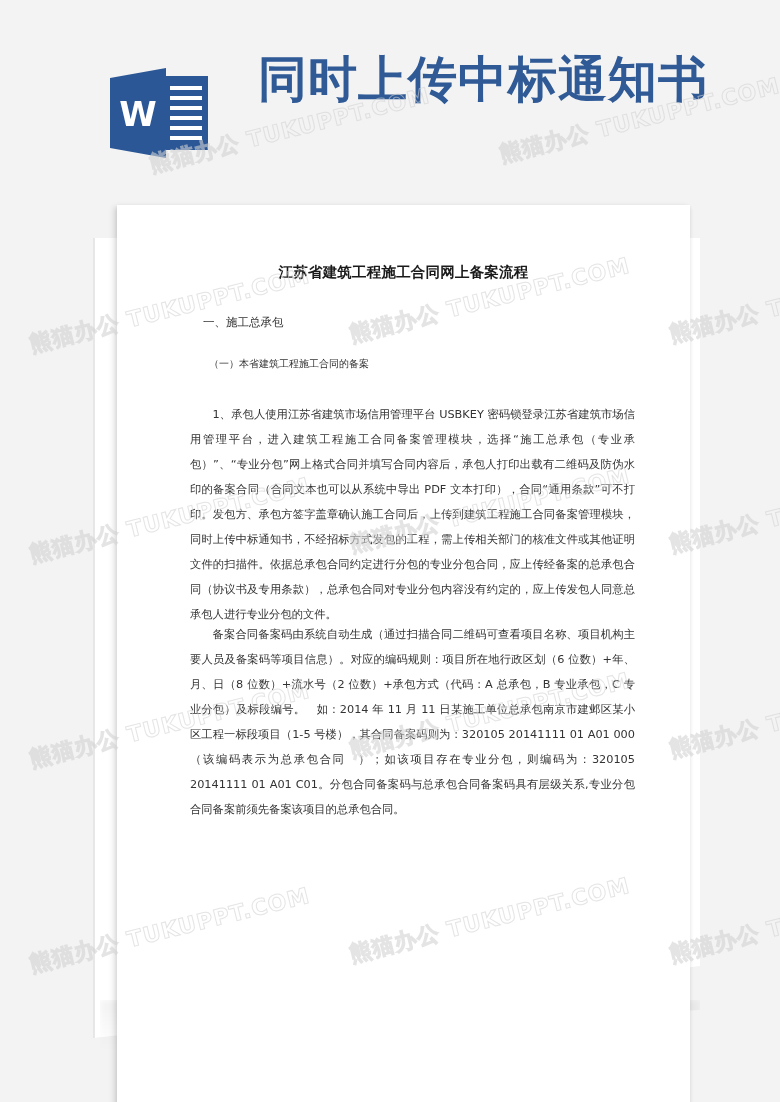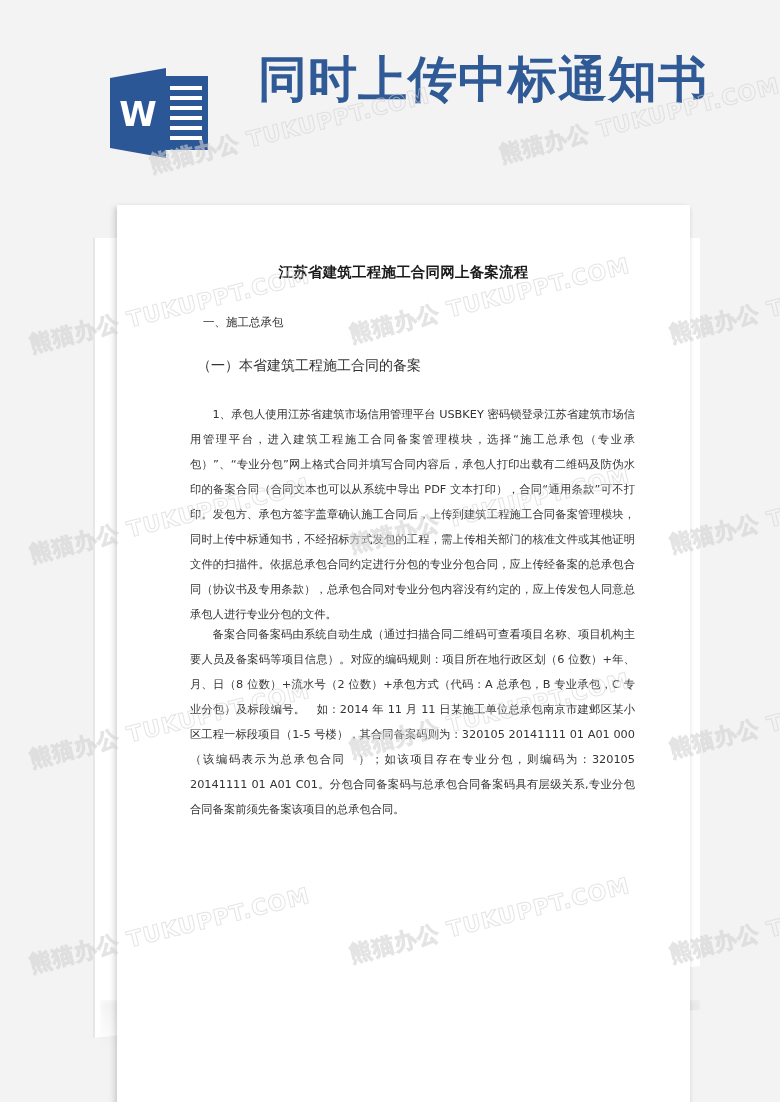--- a/index.html
+++ b/index.html
@@ -35,21 +35,21 @@
   .page {
     position: absolute; left: 117px; top: 205px; width: 573px; height: 1006px;
     background: #ffffff;
     box-shadow: -3px 2px 6px rgba(0,0,0,0.12), 0 2px 4px rgba(0,0,0,0.10);
   }
   .doc-title {
     position: absolute; left: 0; right: 0; top: 58px; text-align: center;
     font-size: 14.5px; font-weight: bold; color: #1a1a1a; letter-spacing: 0.2px;
   }
   .h1 { position: absolute; left: 86px; top: 110px; font-size: 11.5px; color: #333; }
-  .h2 { position: absolute; left: 80px; top: 152px; font-size: 14px; color: #333; }
+  .h2 { position: absolute; left: 92px; top: 152px; font-size: 10px; color: #333; }
   .para {
     position: absolute; left: 73px; width: 445px;
     font-size: 11.3px; line-height: 25px; color: #333;
     text-align: justify; text-indent: 2em;
   }
   .p1 { top: 197px; }
   .p2 { top: 417px; }
 
   .watermark {
     position: absolute; color: rgba(200,200,200,0.35);

